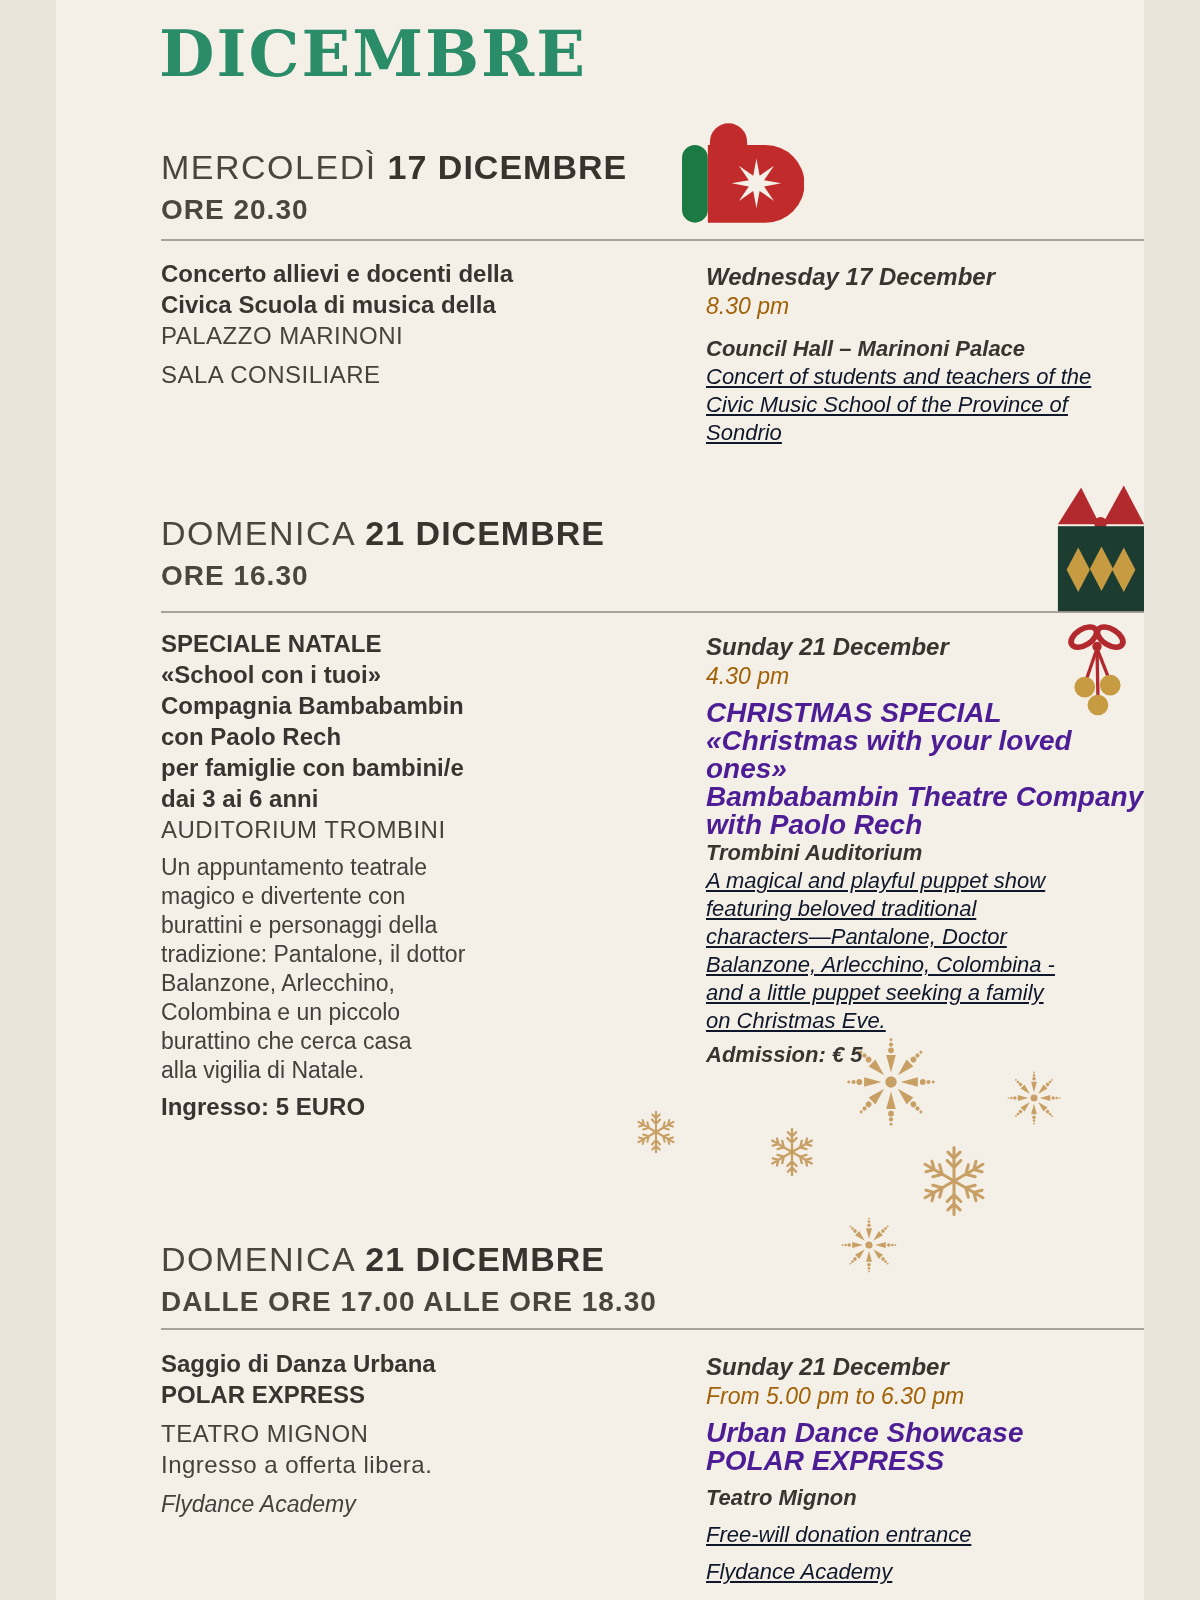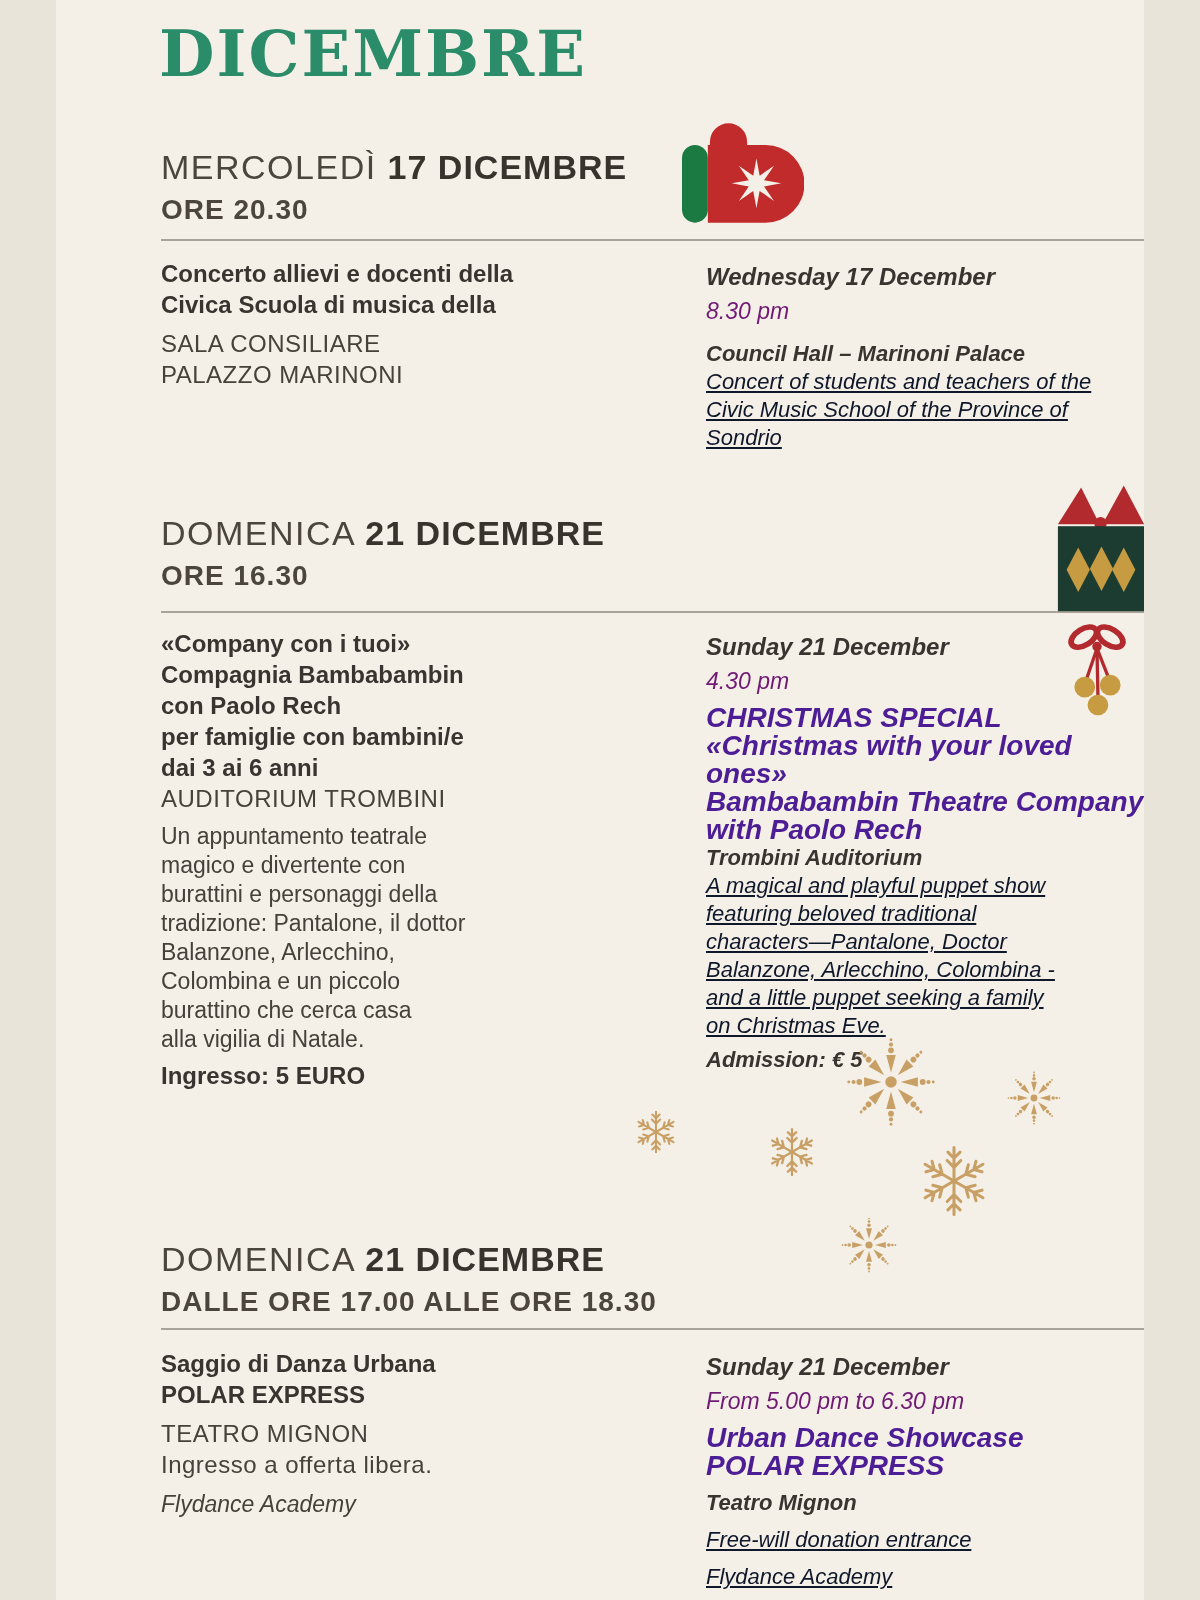--- a/index.html
+++ b/index.html
@@ -22,21 +22,21 @@
   .col-en{left:650px;width:445px;font-style:italic;}
 
   .it-bold{font-size:24px;line-height:31px;font-weight:700;color:#393430;}
   .it-reg{font-size:24px;line-height:31px;font-weight:400;color:#46413a;letter-spacing:.5px;}
   .it-para{font-size:23px;line-height:29px;font-weight:400;color:#45403a;}
   .it-price{font-size:24px;line-height:30px;font-weight:700;color:#393430;margin-top:7px;}
   .it-italic{font-size:23px;line-height:29px;font-style:italic;color:#46413a;margin-top:10px;}
   .sp8{margin-top:8px;} .sp14{margin-top:14px;}
 
   .en-date{font-size:24px;line-height:30px;font-weight:700;color:#393430;}
-  .en-time{font-size:23px;line-height:29px;color:#701a75;margin-top:5px;}
+  .en-time{font-size:23px;line-height:29px;color:#a16207;}
   .en-sub{font-size:28px;line-height:28px;font-weight:600;color:#4c1d95;}
   .en-venue{font-size:22px;line-height:28px;font-weight:700;color:#393430;}
   .en-para{font-size:22px;line-height:28px;color:#0f172a;text-decoration:underline;}
   .en-price{font-size:22px;line-height:28px;font-weight:700;color:#393430;margin-top:6px;}
   .en-gap{margin-top:9px;}
 
   .icon{position:absolute;}
 </style>
 </head>
 <body>
@@ -57,22 +57,22 @@
     <g transform="translate(72,58)" fill="#f5f0e7">
       <polygon points="0,-24 3.1,-7.4 17,-17 7.4,-3.1 24,0 7.4,3.1 17,17 3.1,7.4 0,24 -3.1,7.4 -17,17 -7.4,3.1 -24,0 -7.4,-3.1 -17,-17 -3.1,-7.4"></polygon>
     </g>
   </svg>
 
   <div class="divider" style="top:239px;"></div>
 
   <div class="col col-it" style="top:258px;">
     <div class="it-bold">Concerto allievi e docenti della</div>
     <div class="it-bold">Civica Scuola di musica della</div>
+    <div class="it-reg">PALAZZO MARINONI</div>
     <div class="it-reg sp8">SALA CONSILIARE</div>
-    <div class="it-reg">PALAZZO MARINONI</div>
   </div>
 
   <div class="col col-en" style="top:262px;">
     <div class="en-date">Wednesday 17 December</div>
     <div class="en-time">8.30 pm</div>
     <div class="en-venue sp14">Council Hall – Marinoni Palace</div>
     <div class="en-para">Concert of students and teachers of the</div>
     <div class="en-para">Civic Music School of the Province of</div>
     <div class="en-para">Sondrio</div>
   </div>
@@ -108,21 +108,22 @@
     <g fill="#c69b41">
       <circle cx="22" cy="68" r="11"></circle>
       <circle cx="49" cy="66" r="11"></circle>
       <circle cx="36" cy="87" r="11"></circle>
     </g>
   </svg>
 
   <div class="divider" style="top:611px;"></div>
 
   <div class="col col-it" style="top:628px;">
-    <div class="it-bold">«Company con i tuoi»</div>
+    <div class="it-bold">SPECIALE NATALE</div>
+    <div class="it-bold">«School con i tuoi»</div>
     <div class="it-bold">Compagnia Bambabambin</div>
     <div class="it-bold">con Paolo Rech</div>
     <div class="it-bold">per famiglie con bambini/e</div>
     <div class="it-bold">dai 3 ai 6 anni</div>
     <div class="it-reg">AUDITORIUM TROMBINI</div>
     <div class="it-para sp8">Un appuntamento teatrale</div>
     <div class="it-para">magico e divertente con</div>
     <div class="it-para">burattini e personaggi della</div>
     <div class="it-para">tradizione: Pantalone, il dottor</div>
     <div class="it-para">Balanzone, Arlecchino,</div>

